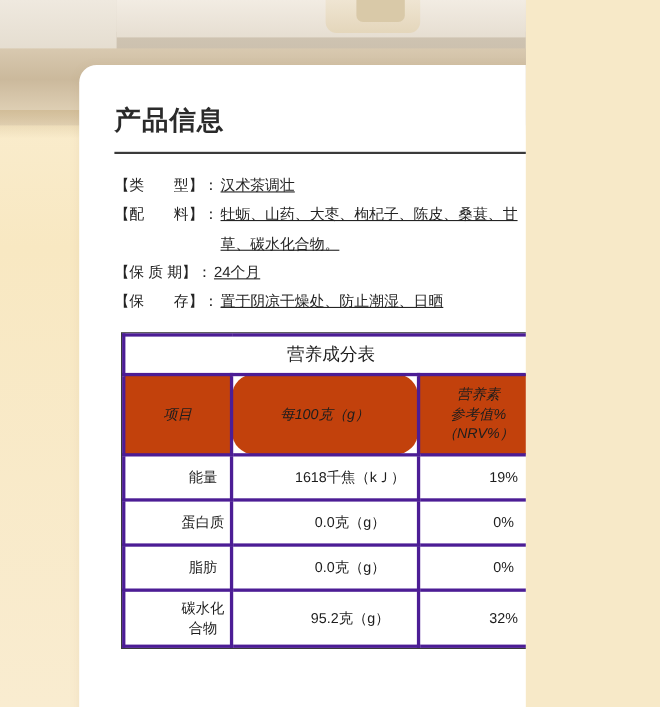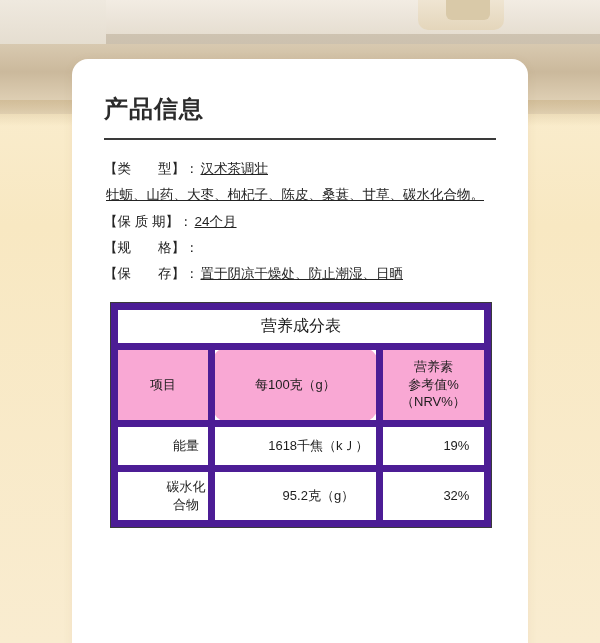--- a/index.html
+++ b/index.html
@@ -8,21 +8,21 @@
   }
   body {
     width: 600px;
     height: 643px;
     font-family: "Liberation Sans", sans-serif;
     background: #f7e9c8;
     overflow: hidden;
   }
   .page {
     position: relative;
-    width: 600px;
+    width: 478px;
     height: 643px;
     background: linear-gradient(180deg, #fbf0d6 0%, #f8e8c2 35%, #f9ecd0 100%);
     overflow: hidden;
   }
   
   .photo-band {
     position: absolute;
     left: 0; top: 0;
     width: 600px; height: 62px;
     background: linear-gradient(180deg,#e9e2d8 0%, #ded5c7 46%, #cfc4b2 47%, #c9bdab 100%);
@@ -115,38 +115,39 @@
     margin: 14px 10px 0 12px;
     border: 1px solid #3a3a3a;
   }
   table.nutri {
     width: 100%;
     border-collapse: collapse;
     font-size: 13px;
     color: #1d1d1d;
   }
   table.nutri td, table.nutri th {
-    border: 7px solid #4c1d95;
+    border: 3px solid #4c1d95;
     text-align: center;
     padding: 6px 2px;
     font-weight: normal;
   }
   .nutri-title {
     font-size: 16px;
     font-weight: bold;
     padding: 9px 0;
     border-left: none;
     border-right: none;
     border-top: none;
   }
   .hdr {
-    background: #f9a8d4;
+    background: #c2410c;
     font-weight: bold;
     height: 58px;
     line-height: 1.35;
+    font-style: italic;
   }
   .col-item { width: 26%; }
   .col-per  { width: 45%; border-radius: 20px; }
   .col-nrv  { width: 29%; }
   .nutri td.body-cell {
     height: 26px;
     padding-left: 48px;
   }
 </style>
 </head>
@@ -172,30 +173,30 @@
 
         <div class="info-row">
           <span class="info-key">【类　　型】：</span>
           <span class="info-val">汉术茶调壮</span>
         </div>
 
         <div class="info-row">
         </div>
 
         <div class="info-row">
+          <span class="info-key">【配　　料】：</span>
           <span class="info-val">牡蛎、山药、大枣、枸杞子、陈皮、桑葚、甘草、碳水化合物。</span>
         </div>
 
         <div class="info-row">
           <span class="info-key">【保 质 期】：</span>
           <span class="info-val">24个月</span>
         </div>
 
         <div class="info-row">
-          <span class="info-key">【规　　格】：</span>
         </div>
 
         <div class="info-row">
           <span class="info-key">【保　　存】：</span>
           <span class="info-val">置于阴凉干燥处、防止潮湿、日晒</span>
         </div>
 
       </div>
 
       <div class="nutri-wrap">
@@ -213,20 +214,30 @@
               <div>（NRV%）</div>
             </td>
           </tr>
 
           <tr>
             <td class="body-cell">能量</td>
             <td class="body-cell">1618千焦（kＪ）</td>
             <td class="body-cell">19%</td>
           </tr>
           <tr>
+            <td class="body-cell">蛋白质</td>
+            <td class="body-cell">0.0克（g）</td>
+            <td class="body-cell">0%</td>
+          </tr>
+          <tr>
+            <td class="body-cell">脂肪</td>
+            <td class="body-cell">0.0克（g）</td>
+            <td class="body-cell">0%</td>
+          </tr>
+          <tr>
             <td class="body-cell">碳水化合物</td>
             <td class="body-cell">95.2克（g）</td>
             <td class="body-cell">32%</td>
           </tr>
 
         </tbody>
           </table>
       </div>
 
     </div>

